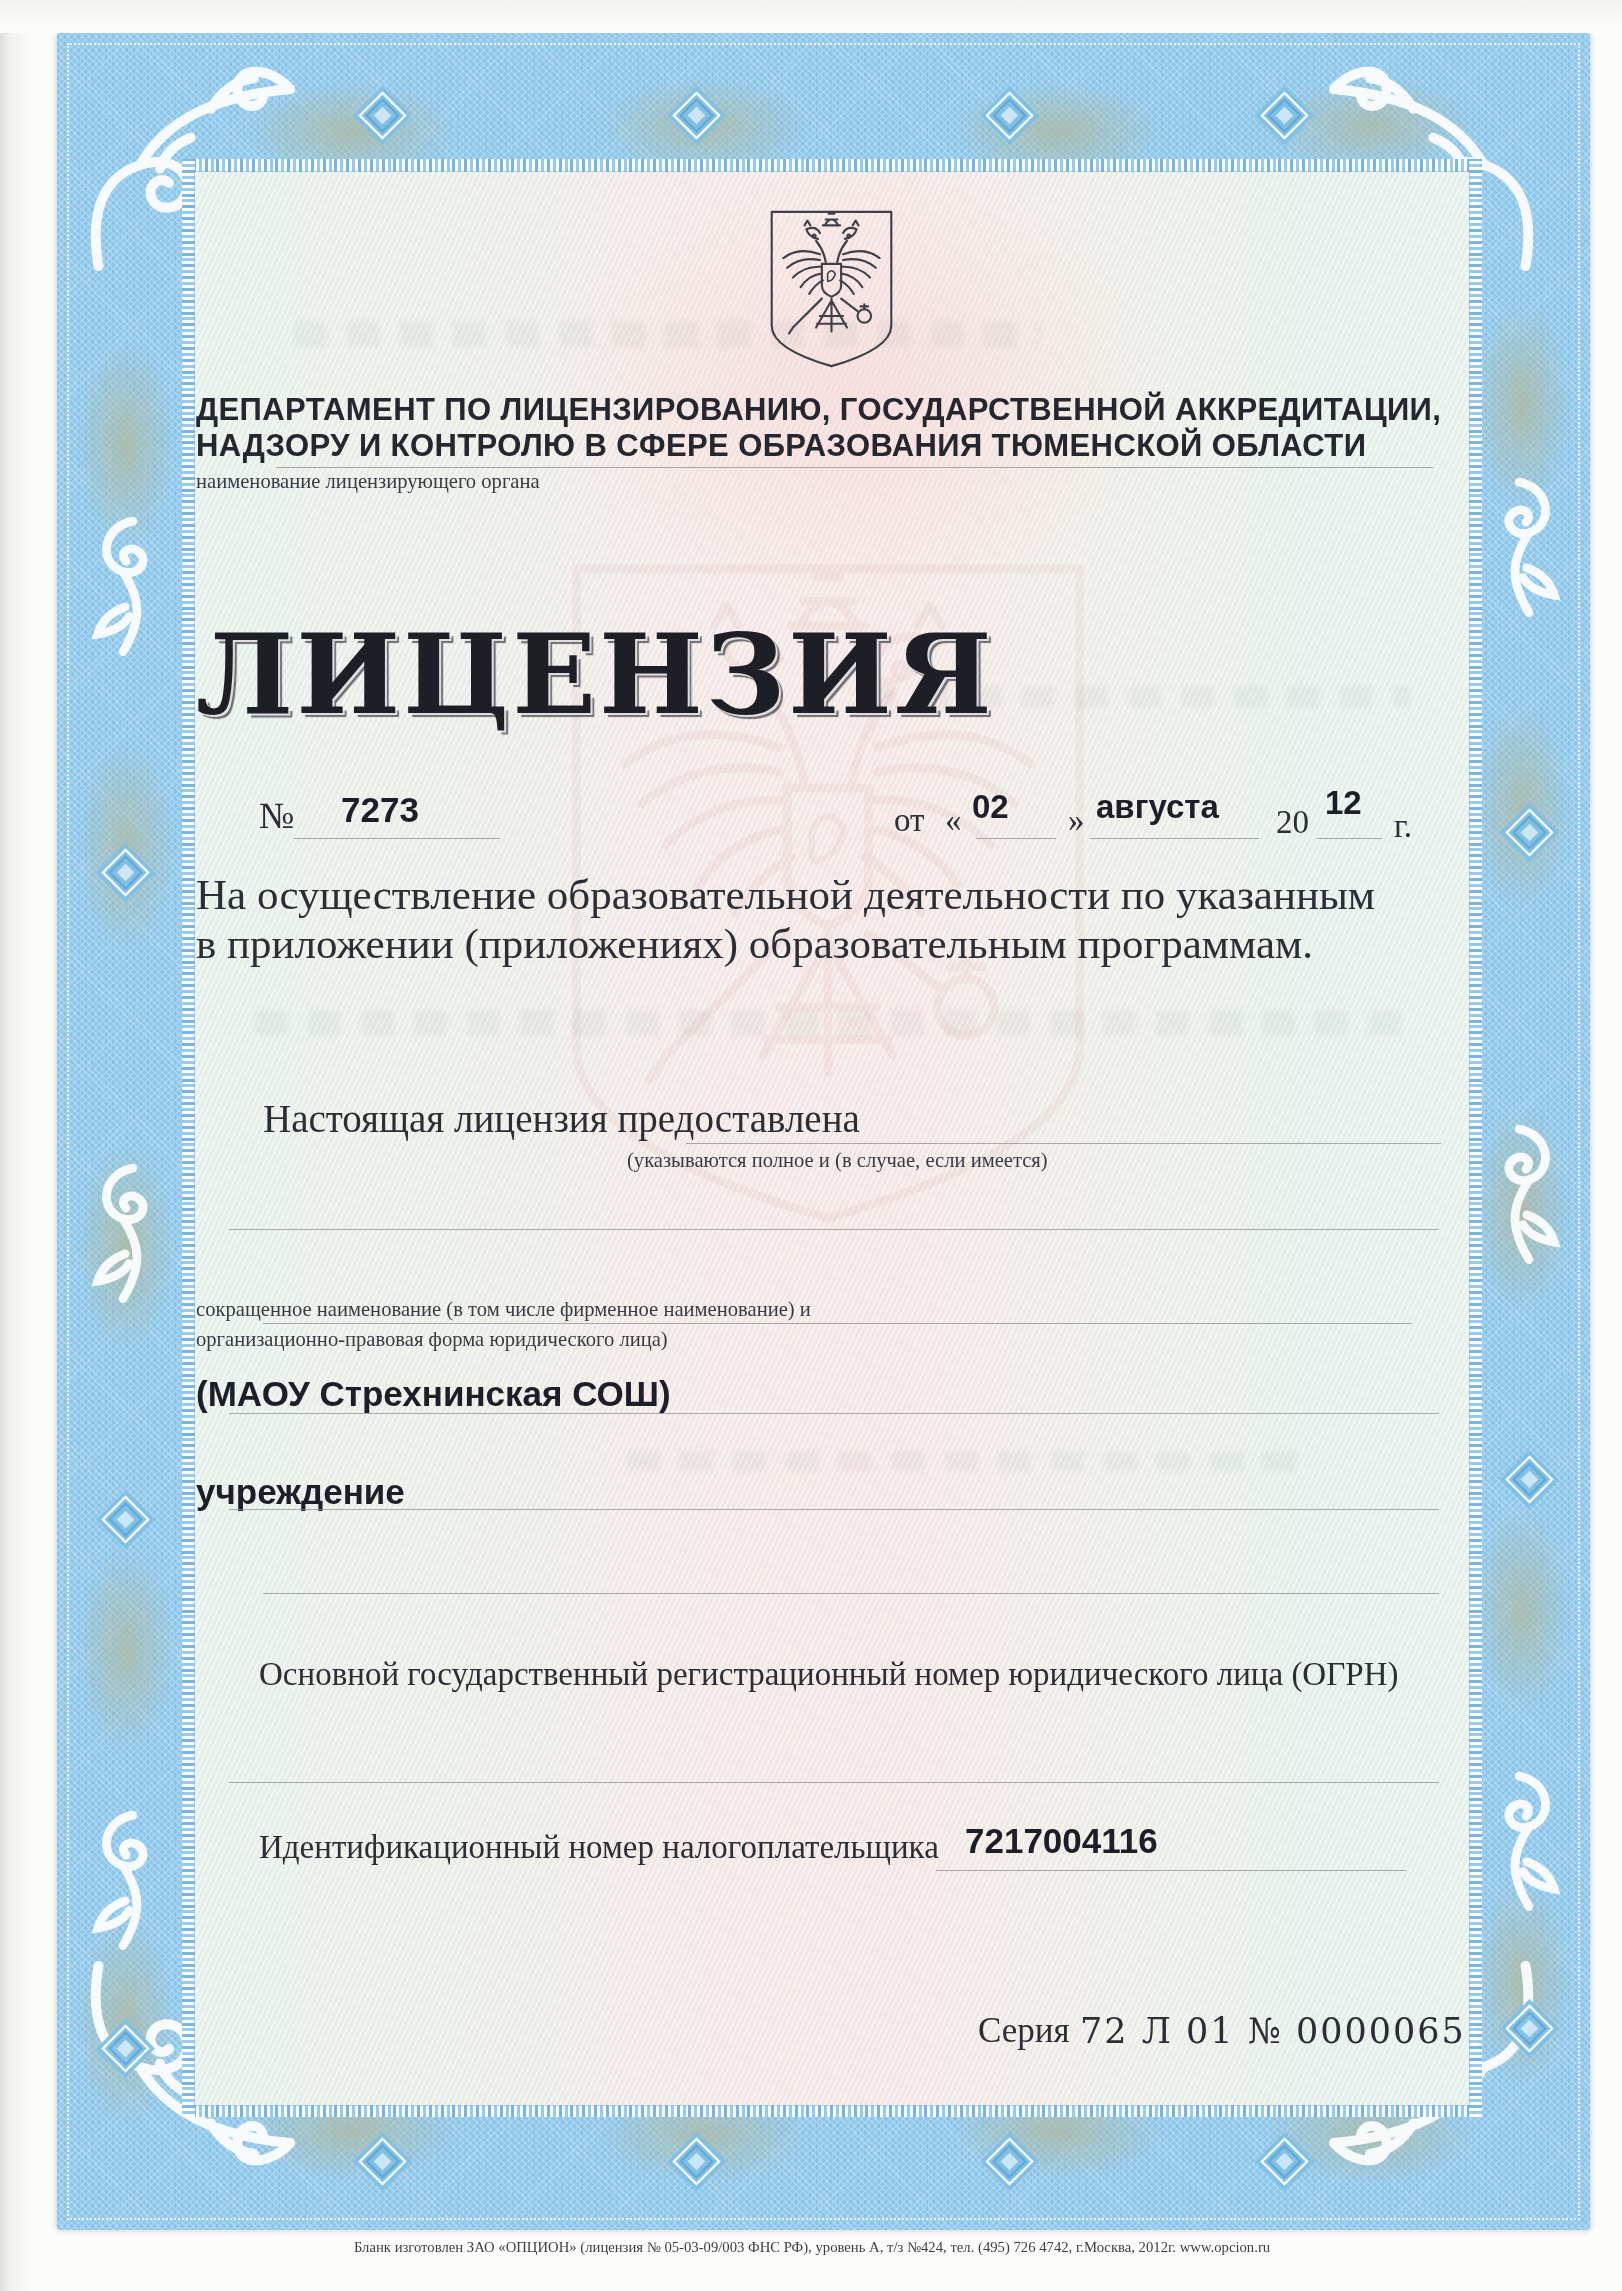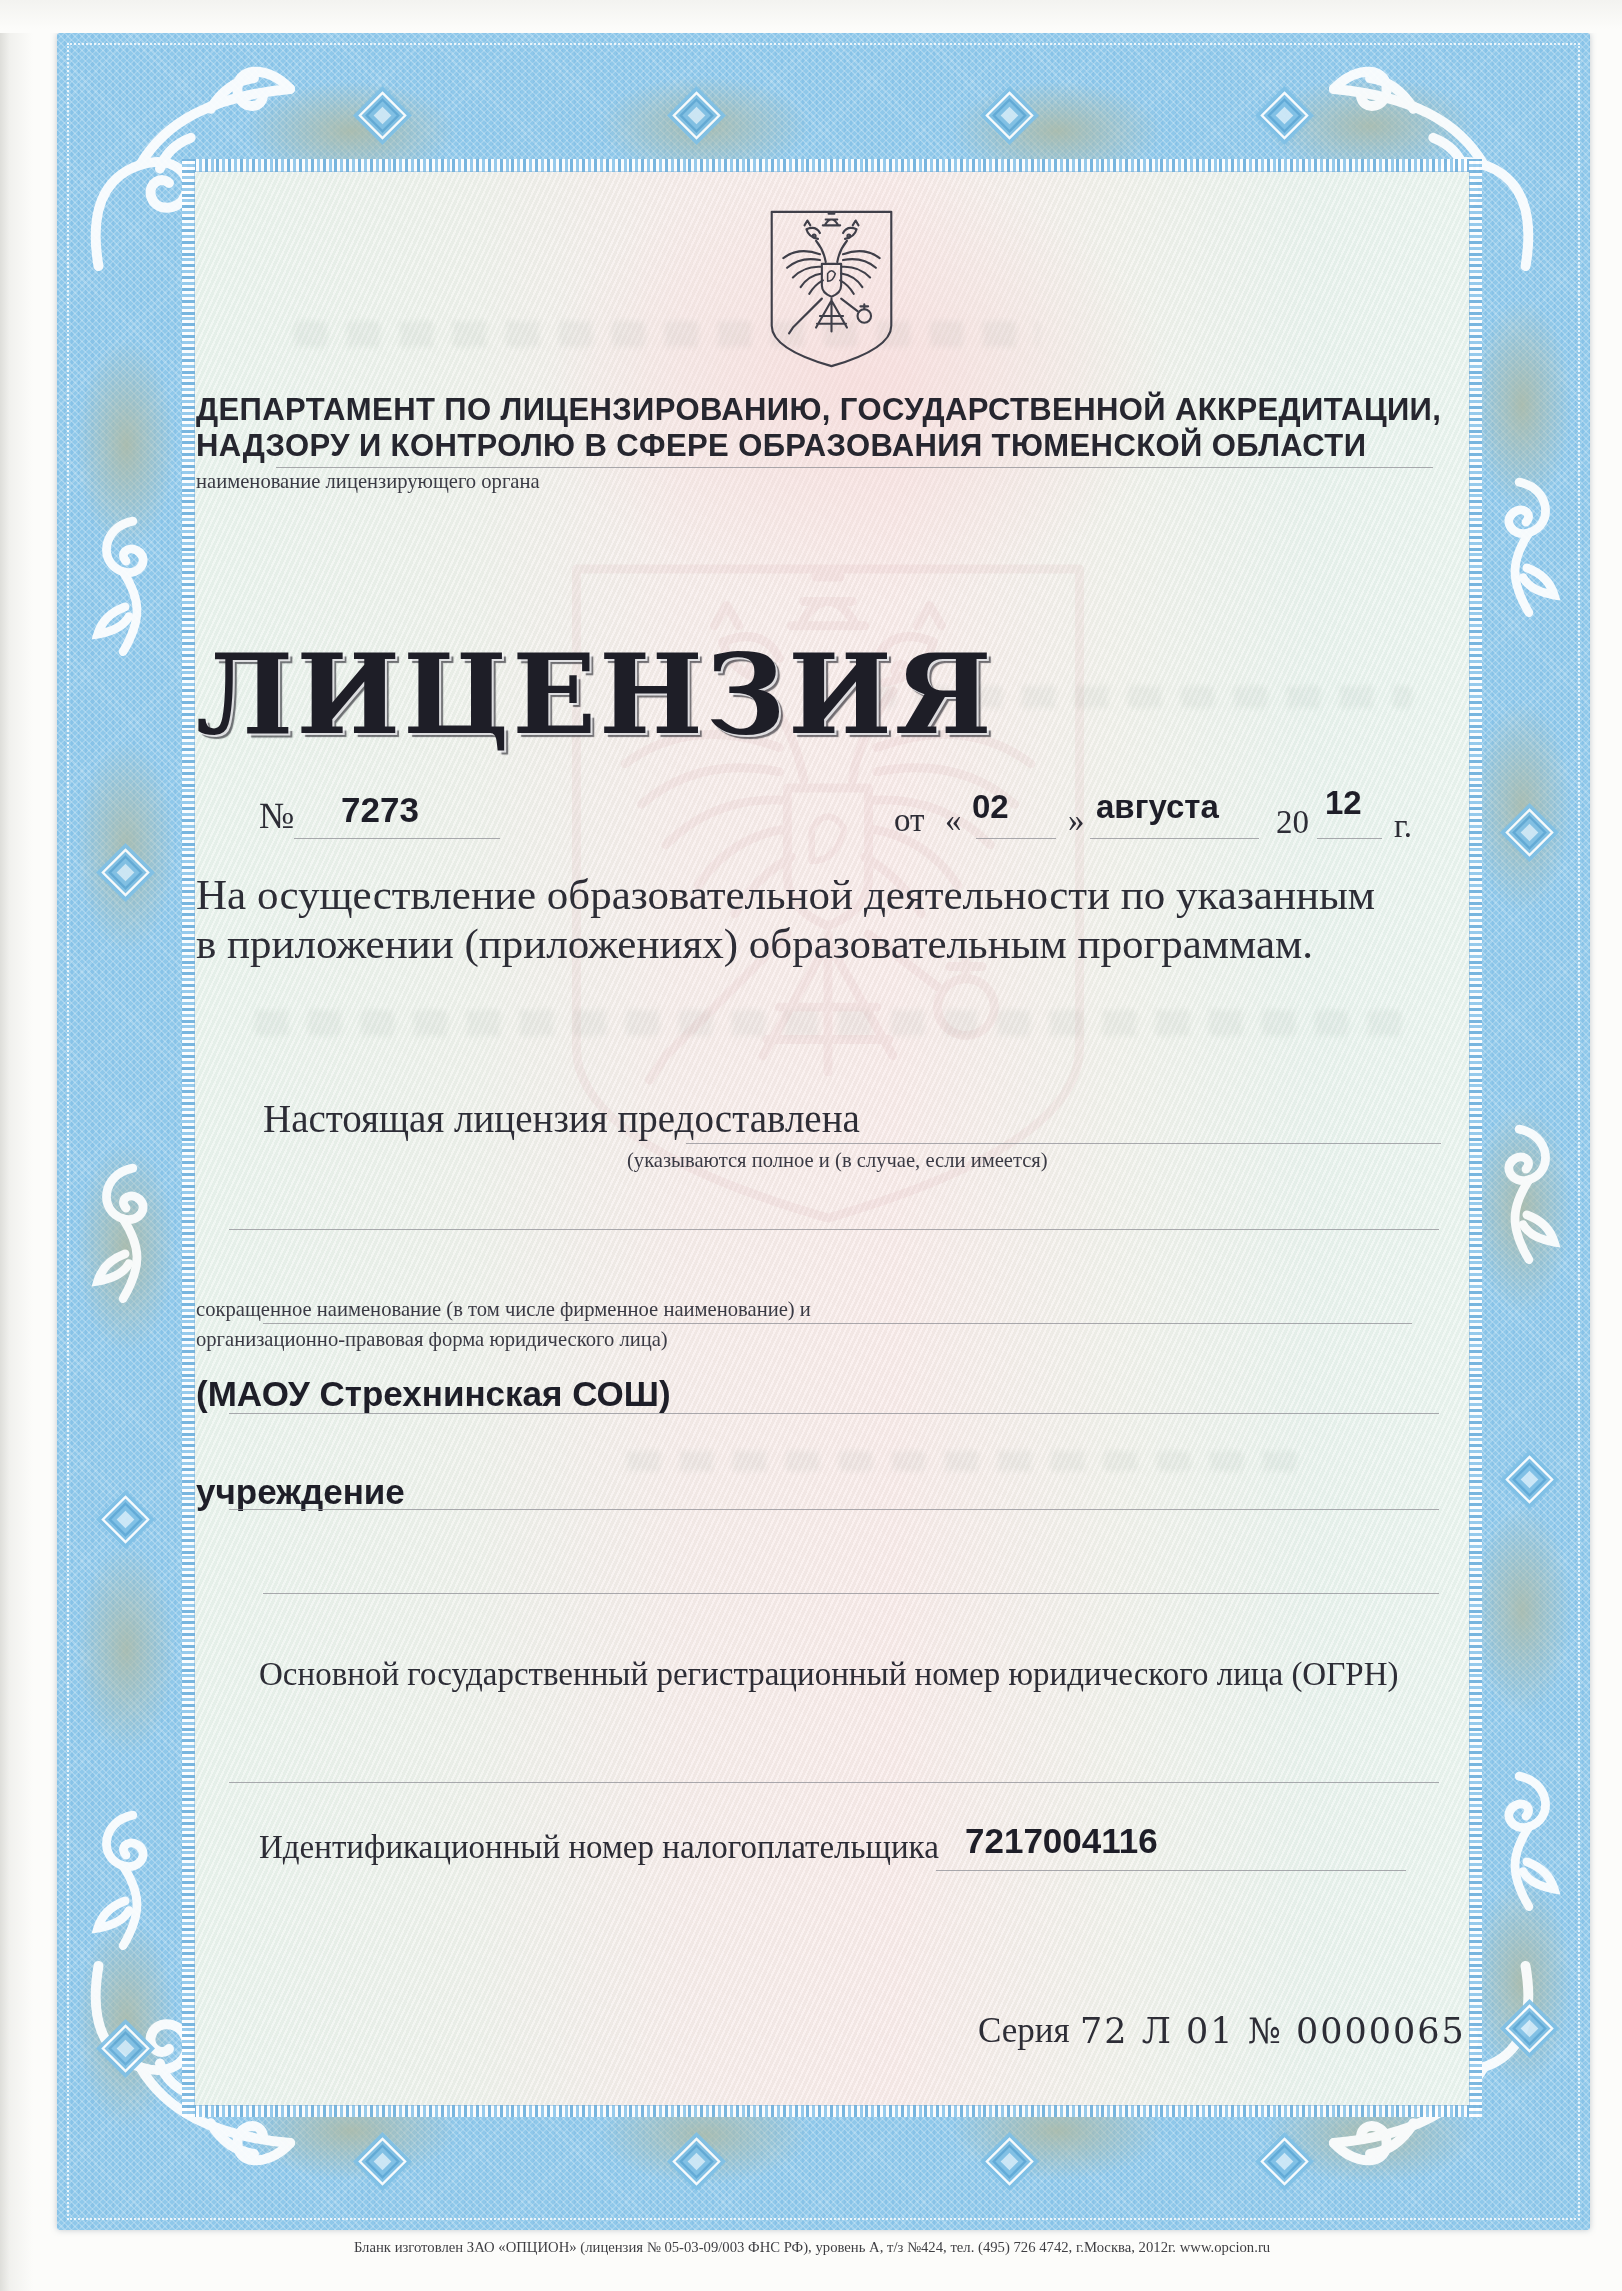--- a/index.html
+++ b/index.html
@@ -60,21 +60,21 @@
   .ser{font-family:"Liberation Serif",serif;color:#2d2d36;}
   .sans-b{font-family:"Liberation Sans",sans-serif;font-weight:700;color:#1e1e28;}
   .cap{font-family:"Liberation Serif",serif;font-size:20.6px;color:#3a3a44;}
   .ctr{text-align:left;}
   .abs{position:absolute;white-space:nowrap;}
   .ul{position:absolute;border-top:1.6px solid #8f8f96;height:0;opacity:.75;}
 
   .header-line{left:196px;width:1272px;font-size:31px;letter-spacing:0.4px;color:#26262f;}
   .title{left:196px;width:1272px;font-family:"DejaVu Serif",serif;font-weight:700;
     font-size:110px;letter-spacing:2.9px;color:#1e1e27;
-    text-shadow:2px 2px 0 rgba(250,250,252,.8),3.9px 3.9px 1px rgba(25,25,33,.6);margin-top:20px;}
+    text-shadow:2px 2px 0 rgba(250,250,252,.8),3.9px 3.9px 1px rgba(25,25,33,.6);}
   .big-ser{font-size:43px;}
   .mid-ser{font-size:33px;text-align:right;}
   .val{font-size:35px;}
   .emblem{color:#3f3f49;}
   .wm{color:#c4737e;opacity:.07;}
   .footer-line{left:165px;width:1294px;top:2239px;font-size:14.7px;color:#3e3e42;text-align:center;
     font-family:"Liberation Serif",serif;position:absolute;}
 </style>
 </head>
 <body>

